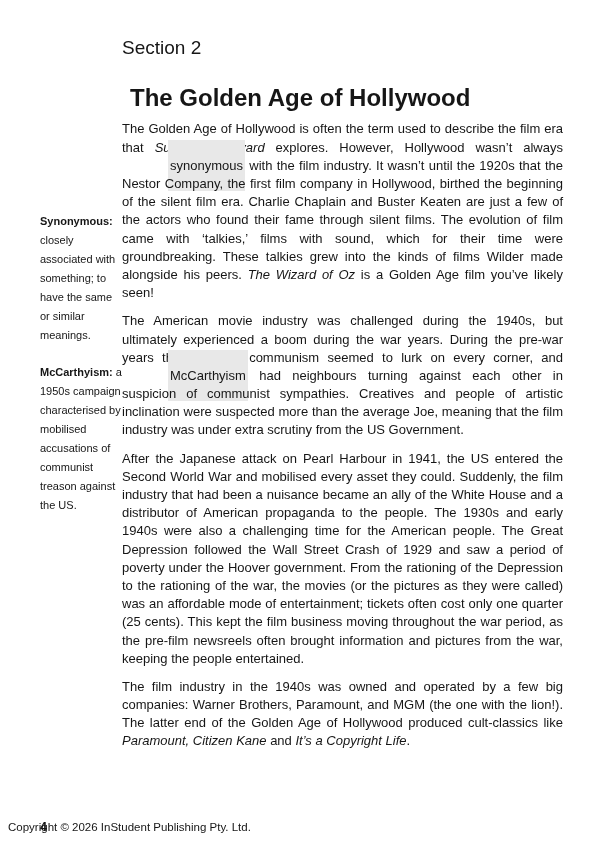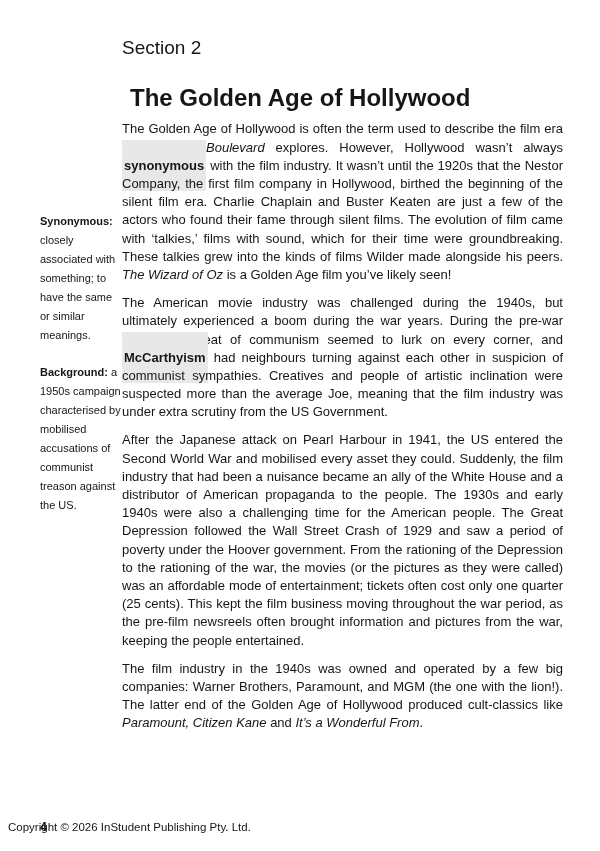--- a/index.html
+++ b/index.html
@@ -54,23 +54,24 @@
   }
   .body-par {
     margin: 0 0 10px 0;
     font-size: 13px;
     line-height: 1.4;
     text-align: justify;
     color: var(--text);
   }
   .run-italic { font-style: italic; }
   .run-bold-highlight {
-    font-weight: bold;
+    font-weight: normal;
     background: var(--highlight);
     padding: 18px 2px;
+    margin-left: 46px;
   }
 
   
   .margin-note {
     position: absolute;
     left: 40px;
     width: 82px;
     font-size: 11px;
     line-height: 1.73;
     color: var(--text);
@@ -107,32 +108,32 @@
 <body>
 
 <div class="page">
 
   <aside>
     <div class="margin-note note-synonymous">
       <span class="term">Synonymous:</span>
       <span class="definition">closely associated with something; to have the same or similar meanings.</span>
     </div>
     <div class="margin-note note-mccarthyism">
-      <span class="term">Background:</span>
+      <span class="term">McCarthyism:</span>
       <span class="definition">a 1950s campaign characterised by mobilised accusations of communist treason against the US.</span>
     </div>
   </aside>
 
   <main class="main">
     <h2 class="section-label">Section 2</h2>
     <h3 class="subsection-title">The Golden Age of Hollywood</h3>
     <p class="body-par"><span>The Golden Age of Hollywood is often the term used to describe the film era that </span><span class="run-italic">Sunset Boulevard</span><span> explores. However, Hollywood wasn’t always </span><span class="run-bold-highlight">synonymous</span><span> with the film industry. It wasn’t until the 1920s that the Nestor Company, the first film company in Hollywood, birthed the beginning of the silent film era. Charlie Chaplain and Buster Keaten are just a few of the actors who found their fame through silent films. The evolution of film came with ‘talkies,’ films with sound, which for their time were groundbreaking. These talkies grew into the kinds of films Wilder made alongside his peers. </span><span class="run-italic">The Wizard of Oz</span><span> is a Golden Age film you’ve likely seen!</span></p>
     <p class="body-par"><span>The American movie industry was challenged during the 1940s, but ultimately experienced a boom during the war years. During the pre-war years the threat of communism seemed to lurk on every corner, and </span><span class="run-bold-highlight">McCarthyism</span><span> had neighbours turning against each other in suspicion of communist sympathies. Creatives and people of artistic inclination were suspected more than the average Joe, meaning that the film industry was under extra scrutiny from the US Government.</span></p>
     <p class="body-par"><span>After the Japanese attack on Pearl Harbour in 1941, the US entered the Second World War and mobilised every asset they could. Suddenly, the film industry that had been a nuisance became an ally of the White House and a distributor of American propaganda to the people. The 1930s and early 1940s were also a challenging time for the American people. The Great Depression followed the Wall Street Crash of 1929 and saw a period of poverty under the Hoover government. From the rationing of the Depression to the rationing of the war, the movies (or the pictures as they were called) was an affordable mode of entertainment; tickets often cost only one quarter (25 cents). This kept the film business moving throughout the war period, as the pre-film newsreels often brought information and pictures from the war, keeping the people entertained.</span></p>
-    <p class="body-par"><span>The film industry in the 1940s was owned and operated by a few big companies: Warner Brothers, Paramount, and MGM (the one with the lion!). The latter end of the Golden Age of Hollywood produced cult-classics like </span><span class="run-italic">Paramount, Citizen Kane</span><span> and </span><span class="run-italic">It’s a Wonderful From</span><span>.</span></p>
+    <p class="body-par"><span>The film industry in the 1940s was owned and operated by a few big companies: Warner Brothers, Paramount, and MGM (the one with the lion!). The latter end of the Golden Age of Hollywood produced cult-classics like </span><span class="run-italic">Paramount, Citizen Kane</span><span> and </span><span class="run-italic">It’s a Copyright Life</span><span>.</span></p>
   </main>
 
   <footer class="footer">
     <span class="page-number">4</span>
     <span class="copyright">Copyright © 2026 InStudent Publishing Pty. Ltd.</span>
   </footer>
 
 </div>
 
 </body></html>

